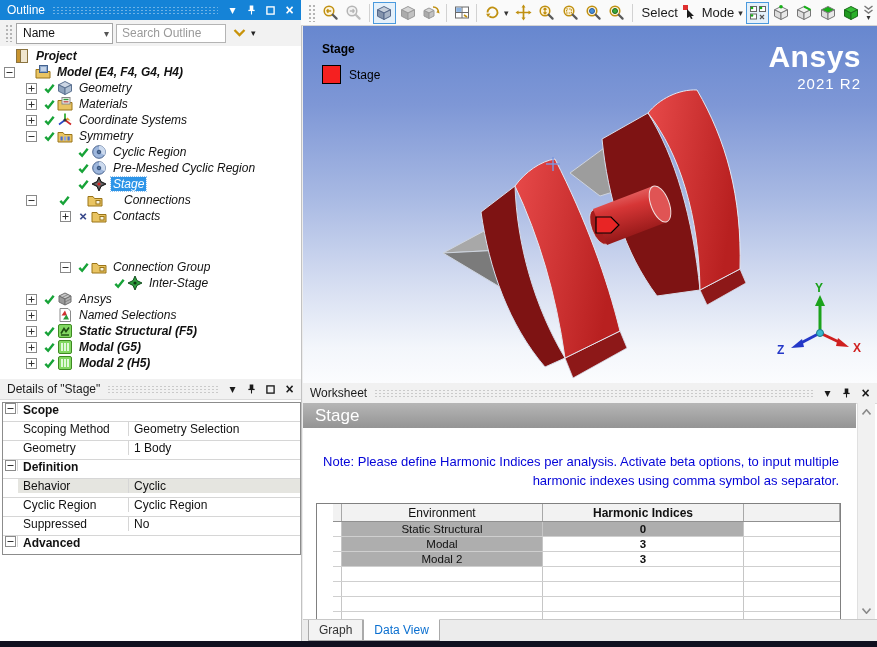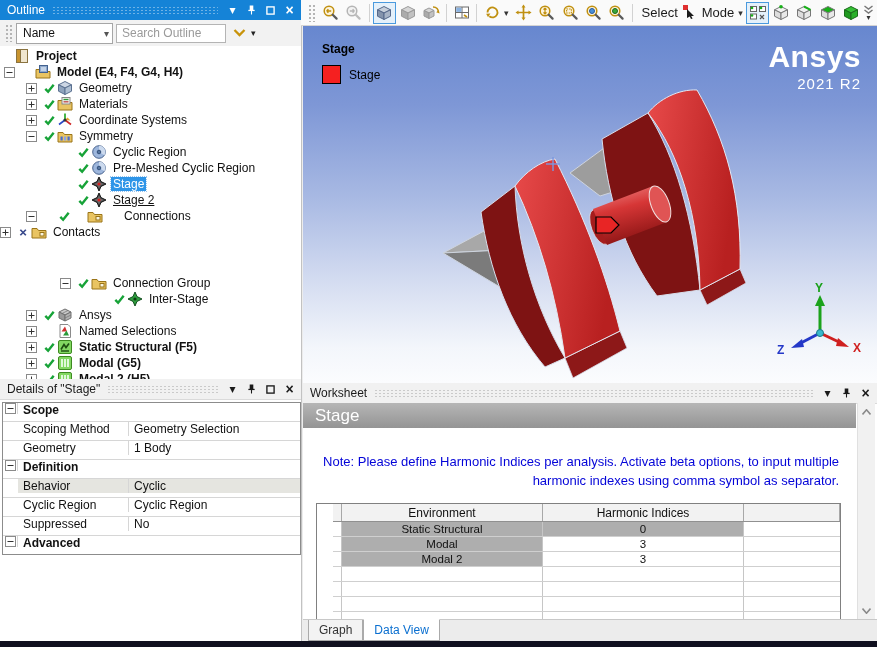--- a/index.html
+++ b/index.html
@@ -35,21 +35,21 @@
   .search::placeholder{color:#9a9a9a;}
   .gold-chev{margin-left:6px;display:flex;align-items:center;cursor:pointer;}
   .mini-caret{margin-left:4px;font-size:9px;color:#222;cursor:pointer;}
 
   #tree{position:absolute;left:0;top:46px;right:0;bottom:0;background:#fff;overflow:hidden;padding-top:2px;}
   .tree-row{display:flex;align-items:center;height:16px;white-space:nowrap;cursor:default;}
   .slot-exp{width:11px;height:11px;margin-right:5px;flex:0 0 auto;}
   .slot-check{width:14px;height:14px;margin-right:1px;flex:0 0 auto;display:flex;align-items:center;justify-content:center;}
   .tree-icon{width:16px;height:16px;flex:0 0 auto;margin-right:4px;}
   .tree-icon svg{display:block;width:16px;height:16px;}
-  .tree-label{padding:0 2px;}
+  .tree-label{padding:0 2px;font-style:italic;}
   .bold .tree-label{font-weight:bold;}
   .sel .tree-label{background:#2e95e8;color:#fff;outline:1px dotted #9cc6ee;}
   .und .tree-label{text-decoration:underline;}
 
   
   .details-panel{position:absolute;left:0;top:379px;width:301px;height:262px;background:#fff;
                  border-right:1px solid #c2c2c2;}
   #details-rows{position:absolute;left:2px;top:23px;width:297px;border:1px solid #8c8c8c;background:#fff;}
   .drow{display:flex;height:18px;border-bottom:1px solid #d6d6d6;align-items:flex-start;font-size:12px;}
   .drow:last-child{border-bottom:none;}
@@ -89,21 +89,21 @@
   .ws-banner{position:absolute;left:0;top:20px;width:553px;height:25px;
     background:linear-gradient(#b6b6b6,#949494);color:#fff;font-size:17px;
     display:flex;align-items:center;padding-left:12px;box-sizing:border-box;}
   .ws-note{position:absolute;left:14px;top:70px;width:522px;color:#0404d8;font-size:13px;line-height:1.45;text-align:right;}
   #ws-table{position:absolute;left:13px;top:120px;width:507px;border:1px solid #808080;background:#fff;padding-left:16px;}
   .wrow{display:flex;align-items:stretch;border-bottom:1px solid #cfcfcf;height:14px;font-size:11.5px;}
   .wrow.header{height:17px;background:#f2f2f2;border-bottom:1px solid #909090;font-size:12px;}
   .wc{display:flex;align-items:center;justify-content:center;border-right:1px solid #c6c6c6;overflow:hidden;}
   .wc.gut{width:8px;flex:0 0 auto;}
   .wc.env{width:200px;flex:0 0 auto;}
-  .wc.hi{width:200px;flex:0 0 auto;}
+  .wc.hi{width:200px;flex:0 0 auto;font-weight:bold;}
   .wc.extra{flex:1;border-right:none;}
   .wrow.header .wc{border-right:1px solid #a8a8a8;}
   .gray{background:#aeaeae;}
   .ws-scroll{position:absolute;right:2px;top:20px;width:17px;bottom:22px;background:#f1f1f1;border-left:1px solid #e0e0e0;}
   .ws-scroll .arr{height:17px;display:flex;align-items:center;justify-content:center;cursor:pointer;}
   .ws-scroll .arr.bottom{position:absolute;bottom:0;left:0;right:0;}
   .ws-tabs{position:absolute;left:0;bottom:0;height:22px;width:100%;background:#ececec;
            border-top:1px solid #c8c8c8;display:flex;align-items:stretch;padding-left:5px;box-sizing:border-box;}
   .tab{padding:0 10px;font-size:12px;display:flex;align-items:center;background:#f3f3f3;color:#333;
        border:1px solid #aaa;border-top:none;cursor:pointer;}
@@ -300,55 +300,39 @@
           </span>
           <span class="tree-icon">
             <svg viewBox="0 0 16 16">
               <polygon points="8,1 10,5.6 15,8 10,10.4 8,15 6,10.4 1,8 6,5.6" fill="#4a4a4a" stroke="#151515"></polygon>
               <polygon points="8,3.5 9.2,6.6 12.5,8 9.2,9.4 8,12.5 6.8,9.4 3.5,8 6.8,6.6" fill="#6e6e6e"></polygon>
               <circle cx="8" cy="8" r="1.6" fill="#d42020"></circle>
             </svg>
           </span>
           <span class="tree-label">Stage</span>
         </div>
-        <div class="tree-row und" style="padding-left: 60px;">
-          <span class="slot-exp"></span>
-          <span class="slot-check">
-            <svg width="13" height="13" viewBox="0 0 14 14">
-              <path d="M2.5,7.5 L5.5,10.5 L11.5,3" fill="none" stroke="#17a338" stroke-width="2.6"></path>
-            </svg>
-          </span>
-          <span class="tree-icon">
-            <svg viewBox="0 0 16 16">
-              <polygon points="8,1 10,5.6 15,8 10,10.4 8,15 6,10.4 1,8 6,5.6" fill="#4a4a4a" stroke="#151515"></polygon>
-              <polygon points="8,3.5 9.2,6.6 12.5,8 9.2,9.4 8,12.5 6.8,9.4 3.5,8 6.8,6.6" fill="#6e6e6e"></polygon>
-              <circle cx="8" cy="8" r="1.6" fill="#d42020"></circle>
-            </svg>
-          </span>
-          <span class="tree-label">Stage 2</span>
-        </div>
         <div class="tree-row" style="padding-left: 26px; gap: 15px;">
           <span class="slot-exp"><svg width="11" height="11" viewBox="0 0 11 11">
               <rect x="0.5" y="0.5" width="10" height="10" fill="#fff" stroke="#8a8a8a"></rect>
               <line x1="2.5" y1="5.5" x2="8.5" y2="5.5" stroke="#333"></line>
             </svg></span>
           <span class="slot-check">
             <svg width="13" height="13" viewBox="0 0 14 14">
               <path d="M2.5,7.5 L5.5,10.5 L11.5,3" fill="none" stroke="#17a338" stroke-width="2.6"></path>
             </svg>
           </span>
           <span class="tree-icon">
             <svg viewBox="0 0 16 16">
               <path d="M1,4.5 L6,4.5 L7.5,6.5 L15,6.5 L15,14 L1,14 Z" fill="#e9c462" stroke="#9a7418"></path>
               <rect x="9" y="8.5" width="4" height="3.5" fill="#f8f4e0" stroke="#9a7418"></rect>
             </svg>
           </span>
           <span class="tree-label">Connections</span>
         </div>
-        <div class="tree-row" style="">
+        <div class="tree-row" style="padding-left: 60px;">
           <span class="slot-exp"><svg width="11" height="11" viewBox="0 0 11 11">
               <rect x="0.5" y="0.5" width="10" height="10" fill="#fff" stroke="#8a8a8a"></rect>
               <line x1="2.5" y1="5.5" x2="8.5" y2="5.5" stroke="#333"></line>
               <line x1="5.5" y1="2.5" x2="5.5" y2="8.5" stroke="#333"></line>
             </svg></span>
           <span class="slot-check">
             <svg width="11" height="11" viewBox="0 0 14 14">
               <path d="M3,3.5 L10,10.5 M10,3.5 L3,10.5" stroke="#3a4a8c" stroke-width="2.2"></path>
             </svg>
           </span>

